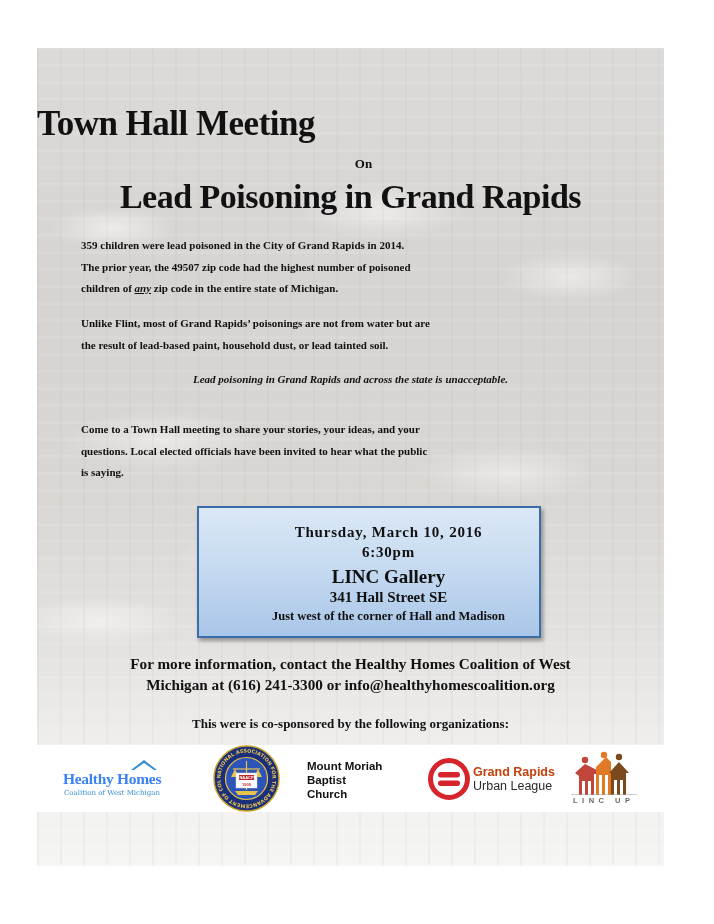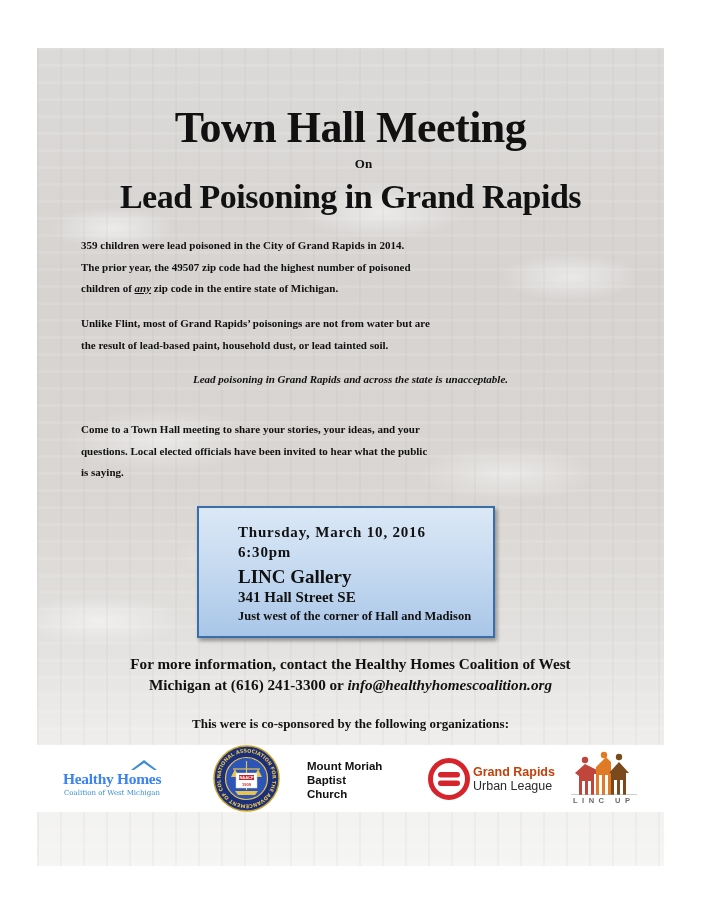--- a/index.html
+++ b/index.html
@@ -21,22 +21,22 @@
   }
   .texture {
     position: absolute; inset: 0;
     background-image:
       repeating-linear-gradient(90deg, rgba(160,155,150,0.08) 0 2px, transparent 2px 23px),
       repeating-linear-gradient(0deg, rgba(255,255,255,0.10) 0 3px, transparent 3px 17px);
     pointer-events: none;
   }
 
   .title {
-    position: absolute; left: 0; width: 100%; top: 58px; text-align: center;
-    font-size: 44px; font-weight: bold; letter-spacing: -0.5px; line-height: 1;
+    position: absolute; left: 0; width: 100%; top: 58px; 
+    font-size: 35px; font-weight: bold; letter-spacing: -0.5px; line-height: 1;
   }
   .on {
     position: absolute; left: 0; width: 100%; top: 108px; text-align: center;
     font-size: 13px; font-weight: bold; padding-left: 26px;
   }
   .subtitle {
     position: absolute; left: 0; width: 100%; top: 132px; text-align: center;
     font-size: 34px; font-weight: bold; letter-spacing: -0.5px; line-height: 1;
   }
 
@@ -44,37 +44,37 @@
     position: absolute; left: 44px; width: 560px;
     font-size: 11px; font-weight: bold; line-height: 21.5px;
   }
   .p1 { top: 187px; }
   .p2 { top: 265px; }
   .p3 { top: 321px; left: 0; width: 100%; text-align: center; font-style: italic; }
   .p4 { top: 371px; }
   .u { text-decoration: underline; font-style: italic; }
 
   .event-box {
-    position: absolute; left: 160px; top: 458px; width: 298px; height: 132px;
+    position: absolute; left: 160px; top: 458px; width: 344px; height: 132px;
     border: 2px solid #3a6ea8;
     background: linear-gradient(180deg, #dbe8f6 0%, #c4d9f0 50%, #a9c6e8 100%);
     box-shadow: 2px 3px 4px rgba(0,0,0,0.35);
-    text-align: left; font-weight: bold; padding-left: 39px;
+    text-align: center; font-weight: bold; padding-left: 39px;
   }
   .ev-date { margin-top: 14px; font-size: 15px; letter-spacing: 0.8px; line-height: 20px; }
   .ev-time { font-size: 15px; letter-spacing: 0.8px; line-height: 20px; }
   .ev-venue { margin-top: 5px; font-size: 19px; line-height: 20px; }
   .ev-addr { font-size: 15px; line-height: 20px; }
   .ev-note { font-size: 12.5px; line-height: 18px; }
 
   .contact {
     position: absolute; left: 0; width: 100%; top: 605px; text-align: center;
     font-size: 15.2px; font-weight: bold; line-height: 21px;
   }
-  .contact .email { font-style: italic; }
+  .contact .email { }
   .cosponsor {
     position: absolute; left: 0; width: 100%; top: 668px; text-align: center;
     font-size: 13px; font-weight: bold;
   }
 
   .logo-strip {
     position: absolute; left: 0; top: 697px; width: 100%; height: 67px;
     background: #ffffff;
   }
   .logo { position: absolute; }

